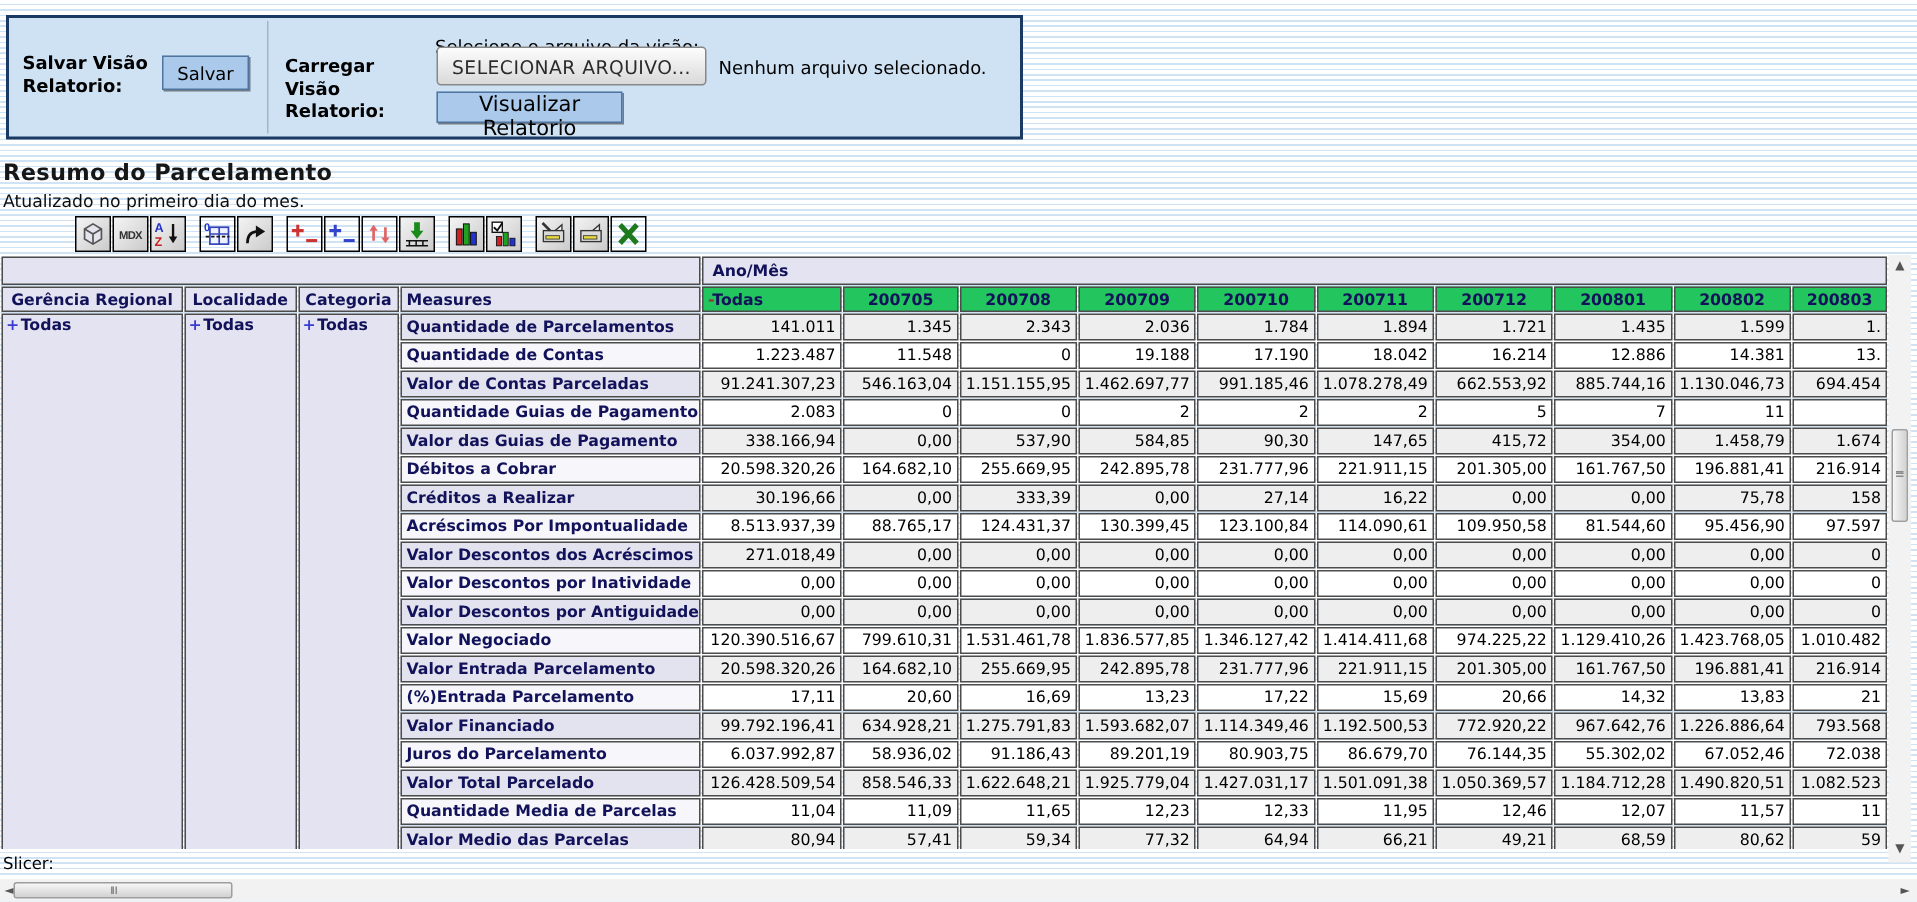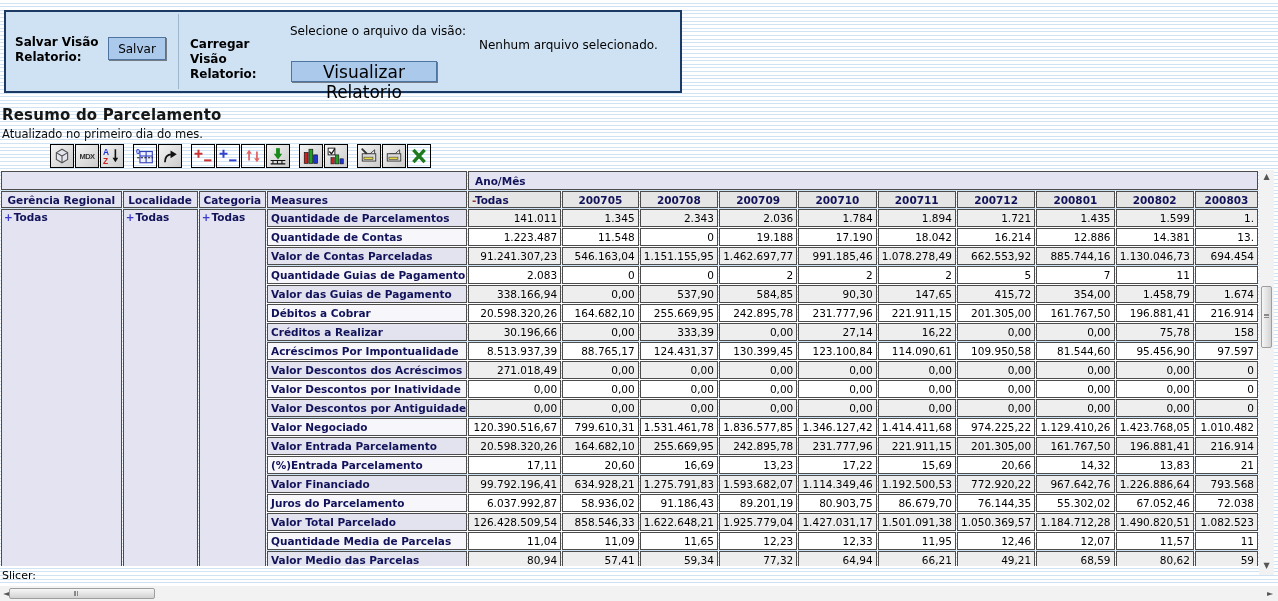--- a/index.html
+++ b/index.html
@@ -24,21 +24,21 @@
   .load-lbl { left:184px; top:25px; width:95px; }
   .hint { position:absolute; left:284px; top:3px; font-size:12px; color:#000;margin-top:9px; }
   .file-status { position:absolute; left:473px; top:26px; font-size:12px; }
   .btn-blue {
     position:absolute; background:#abc9ea; border:1px solid #4f74a0;
     box-shadow:1px 1px 0 rgba(40,40,40,.55);
     font-family:"DejaVu Sans",sans-serif; font-size:12px; color:#000;
     text-align:center; cursor:pointer;
   }
   .btn-save { left:102px; top:25px; width:58px; height:23px; }
-  .btn-view { left:285px; top:49px; width:146px; height:21px; font-size:17px; }
+  .btn-view { left:285px; top:49px; width:124px; height:21px; font-size:14px; }
   .btn-file {
     position:absolute; left:285px; top:19px; width:180px; height:26px;
     background:linear-gradient(#fdfdfd,#d9d9d9); border:1px solid #878787; border-radius:3px;
     font-family:"DejaVu Sans",sans-serif; font-size:12.5px; color:#2b2b2b; letter-spacing:.3px;
     cursor:pointer;
   }
 
   
   .title { position:absolute; left:2px; top:106px; font-size:15px; font-weight:bold; color:#161616; letter-spacing:.2px; }
   .subtitle { position:absolute; left:2px; top:127px; font-size:11.5px; font-weight:normal; color:#0d0d0d; }
@@ -59,21 +59,21 @@
   table.pivot {
     border-collapse:separate; border-spacing:1px; table-layout:fixed;
     font-size:10.5px;
   }
   table.pivot th, table.pivot td {
     border:1px solid #4c4c4c; overflow:hidden; white-space:nowrap;
   }
   .corner { background:#e3e3f1; height:19px; }
   .axis-lbl { background:#e3e3f1; color:#12125a; font-weight:bold; text-align:left; padding-left:6px; height:19px; }
   .rowhead { background:#e3e3f1; color:#12125a; font-weight:bold; text-align:center; height:17px; }
-  .ch { background:#e5e5e5; color:#12125a; font-weight:bold; text-align:center; height:17px; }
+  .ch { background:#22c55e; color:#12125a; font-weight:bold; text-align:center; height:17px; }
   .ch.first { text-align:left; padding-left:3px; }
   .minus { color:#993333; font-weight:bold; }
   .plus { color:#3b3bd1; font-weight:bold; margin-right:1px; }
   .member { background:#e3e3f1; color:#12125a; font-weight:bold; vertical-align:top; text-align:left; padding:1px 2px; }
   th.measure { color:#12125a; font-weight:bold; text-align:left; padding-left:3px; height:18px; }
   th.measure.modd { background:#e3e3ef; }
   th.measure.meven { background:#f6f6fb; }
   td.val { text-align:right; padding-right:3px; height:18px; color:#000; }
   td.val.odd { background:#eeeeee; }
   td.val.even { background:#ffffff; }
@@ -104,20 +104,21 @@
 </style>
 </head>
 <body>
 
 <div class="panel">
   <div class="lbl save-lbl">Salvar Visão Relatorio:</div>
   <button class="btn-blue btn-save">Salvar</button>
   <div class="divider"></div>
   <div class="lbl load-lbl">Carregar Visão Relatorio:</div>
   <div class="hint">Selecione o arquivo da visão:</div>
+  <button class="btn-file">SELECIONAR ARQUIVO...</button>
   <div class="file-status">Nenhum arquivo selecionado.</div>
   <button class="btn-blue btn-view">Visualizar Relatorio</button>
 </div>
 
 <div class="title">Resumo do Parcelamento</div>
 <div class="subtitle">Atualizado no primeiro dia do mes.</div>
 
 <div class="toolbar" id="toolbar">
     <button class="tbtn">
       <span class="ticon">

